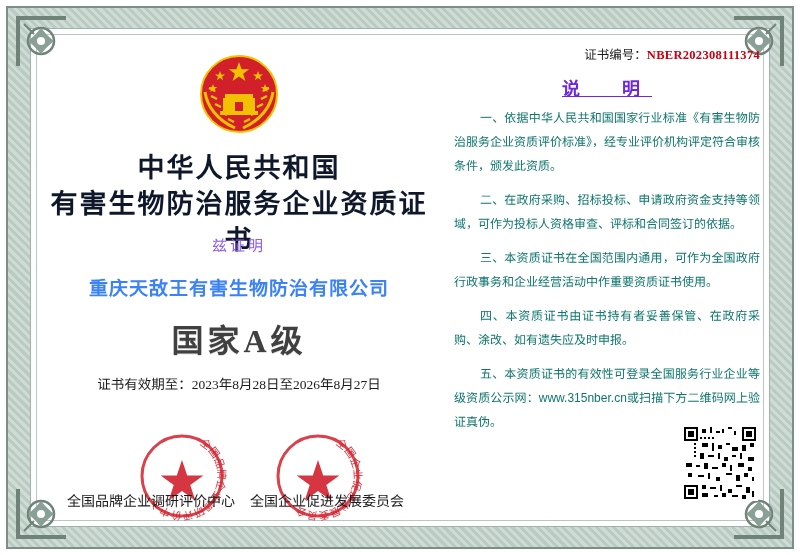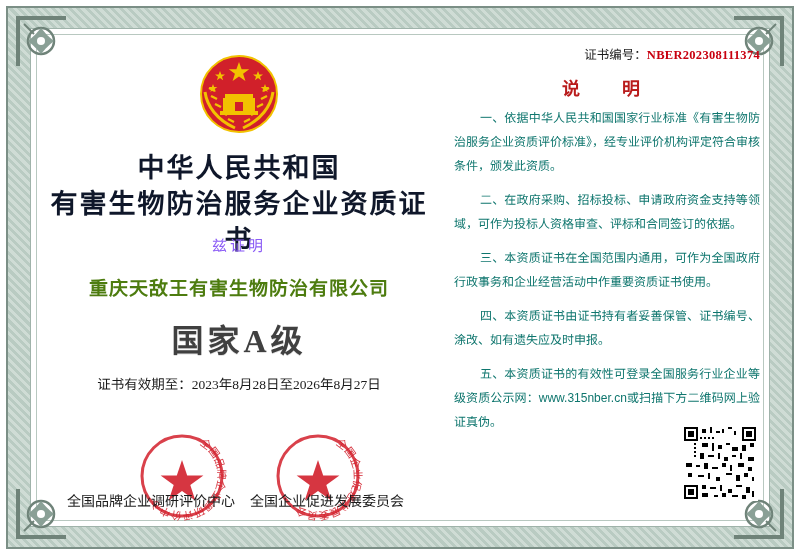--- a/index.html
+++ b/index.html
@@ -102,21 +102,21 @@
     color: #8b5cf6;
   }
   .company {
     position: absolute;
     left: 0; right: 0;
     top: 235px;
     font-family: "Liberation Serif", serif;
     font-size: 19px;
     font-weight: bold;
     letter-spacing: 1px;
-    color: #4d7c0f;
+    color: #3b82f6;
   }
   .grade {
     position: absolute;
     left: 0; right: 0;
     top: 277px;
     font-family: "Liberation Serif", serif;
     font-size: 32px;
     font-weight: bold;
     letter-spacing: 4px;
     color: #404040;
@@ -183,21 +183,22 @@
   }
   .notes-title {
     position: absolute;
     left: 0; right: 0;
     top: 36px;
     text-align: center;
     font-family: "Liberation Serif", serif;
     font-size: 18px;
     font-weight: bold;
     letter-spacing: 12px;
-    color: #b91c1c;
+    color: #6d28d9;
+    text-decoration: underline;
   }
   .notes {
     position: absolute;
     left: 0; right: 0;
     top: 68px;
   }
   .note {
     font-family: Liberation Sans, sans-serif;
     font-size: 12px;
     line-height: 24px;
@@ -341,21 +342,21 @@
       <div class="cert-no">
         <span>证书编号：</span><span class="num">NBER202308111374</span>
       </div>
 
       <div class="notes-title">说　明</div>
 
       <div class="notes">
         <div class="note">一、依据中华人民共和国国家行业标准《有害生物防治服务企业资质评价标准》，经专业评价机构评定符合审核条件，颁发此资质。</div>
         <div class="note">二、在政府采购、招标投标、申请政府资金支持等领域，可作为投标人资格审查、评标和合同签订的依据。</div>
         <div class="note">三、本资质证书在全国范围内通用，可作为全国政府行政事务和企业经营活动中作重要资质证书使用。</div>
-        <div class="note">四、本资质证书由证书持有者妥善保管、证书编号、涂改、如有遗失应及时申报。</div>
+        <div class="note">四、本资质证书由证书持有者妥善保管、在政府采购、涂改、如有遗失应及时申报。</div>
         <div class="note">五、本资质证书的有效性可登录全国服务行业企业等级资质公示网：www.315nber.cn或扫描下方二维码网上验证真伪。</div>
       </div>
 
       <div class="qr">
         <svg width="76" height="76" viewBox="0 0 38 38" shape-rendering="crispEdges">
           <rect width="38" height="38" fill="#ffffff"></rect>
           <g fill="#000000">
 
             <rect x="1" y="1" width="7" height="1"></rect>
               <rect x="1" y="7" width="7" height="1"></rect>

